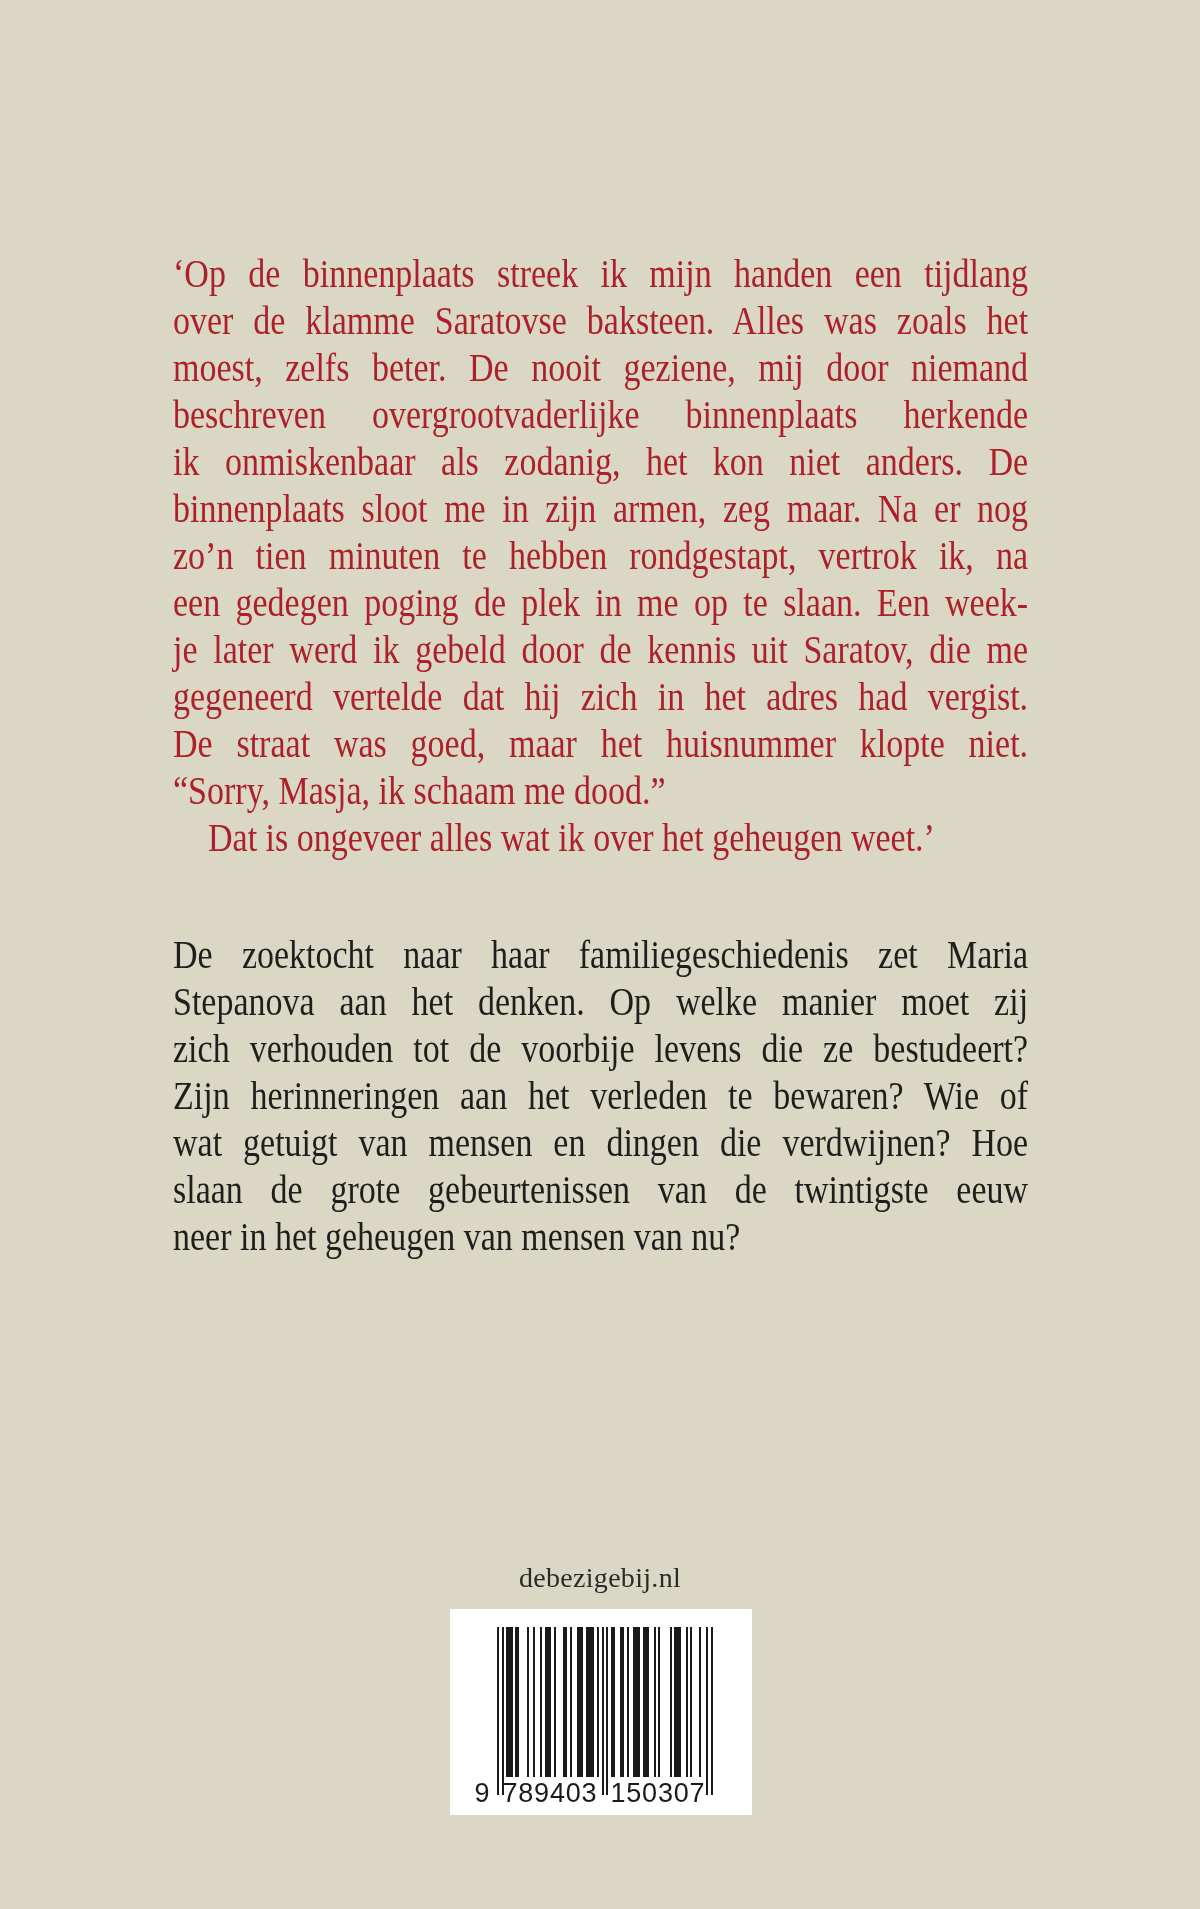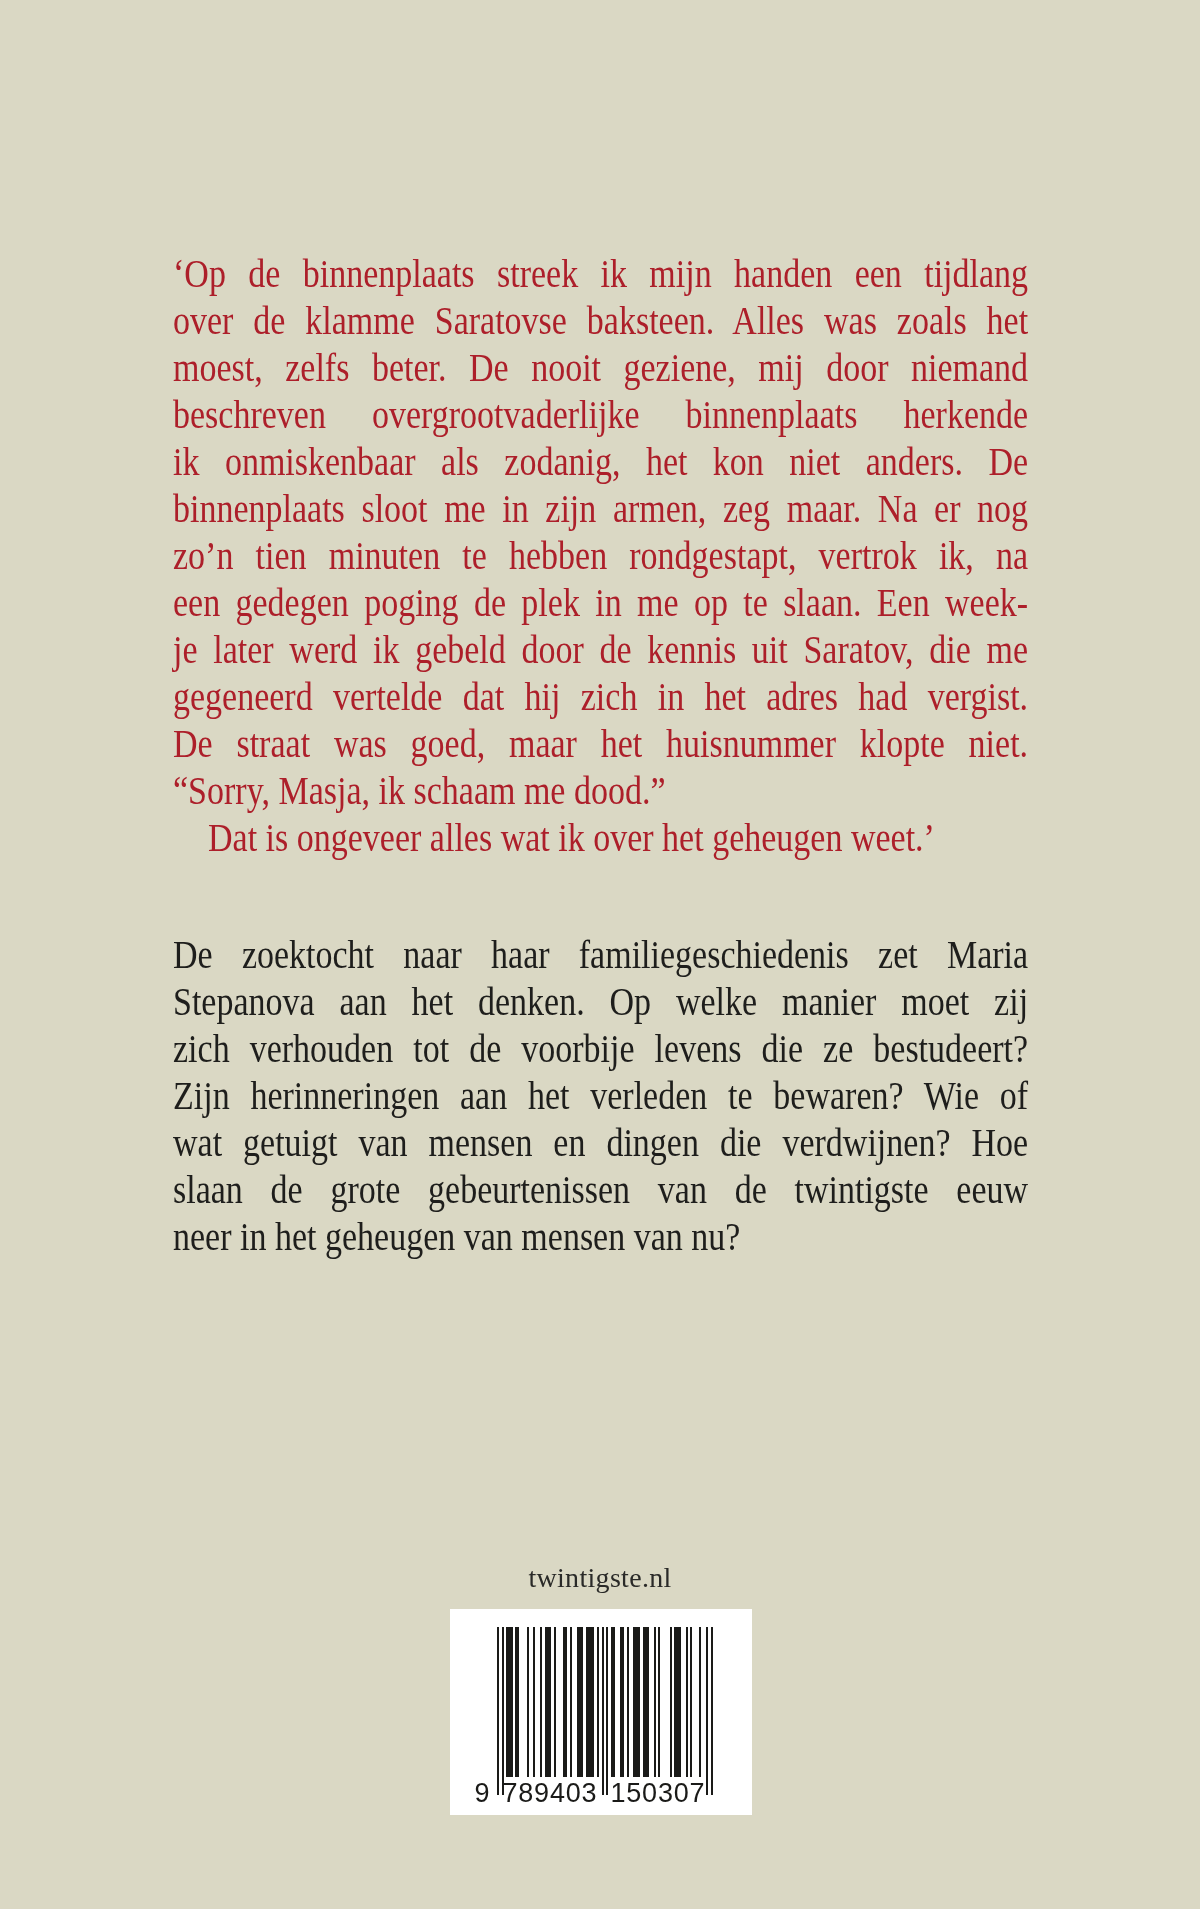--- a/index.html
+++ b/index.html
@@ -109,21 +109,21 @@
 <div class="block blurb" style="top:931px;">
   <div class="line" style="top:0px">De zoektocht naar haar familiegeschiedenis zet Maria</div>
   <div class="line" style="top:47px">Stepanova aan het denken. Op welke manier moet zij</div>
   <div class="line" style="top:94px">zich verhouden tot de voorbije levens die ze bestudeert?</div>
   <div class="line" style="top:141px">Zijn herinneringen aan het verleden te bewaren? Wie of</div>
   <div class="line" style="top:188px">wat getuigt van mensen en dingen die verdwijnen? Hoe</div>
   <div class="line" style="top:235px">slaan de grote gebeurtenissen van de twintigste eeuw</div>
   <div class="line last" style="top:282px">neer in het geheugen van mensen van nu?</div>
 </div>
 
-<div class="url">twintigste.nl</div>
+<div class="url">debezigebij.nl</div>
 
 <div class="barcode-box">
   <div class="bars" id="bars">
       <div class="bar" style="left: 0px; width: 1.97px; height: 168px;"></div>
       <div class="bar" style="left: 4.55px; width: 1.97px; height: 168px;"></div>
       <div class="bar" style="left: 9.09px; width: 6.52px; height: 150px;"></div>
       <div class="bar" style="left: 18.19px; width: 4.25px; height: 150px;"></div>
       <div class="bar" style="left: 29.56px; width: 1.97px; height: 150px;"></div>
       <div class="bar" style="left: 36.38px; width: 1.97px; height: 150px;"></div>
       <div class="bar" style="left: 43.2px; width: 1.97px; height: 150px;"></div>

